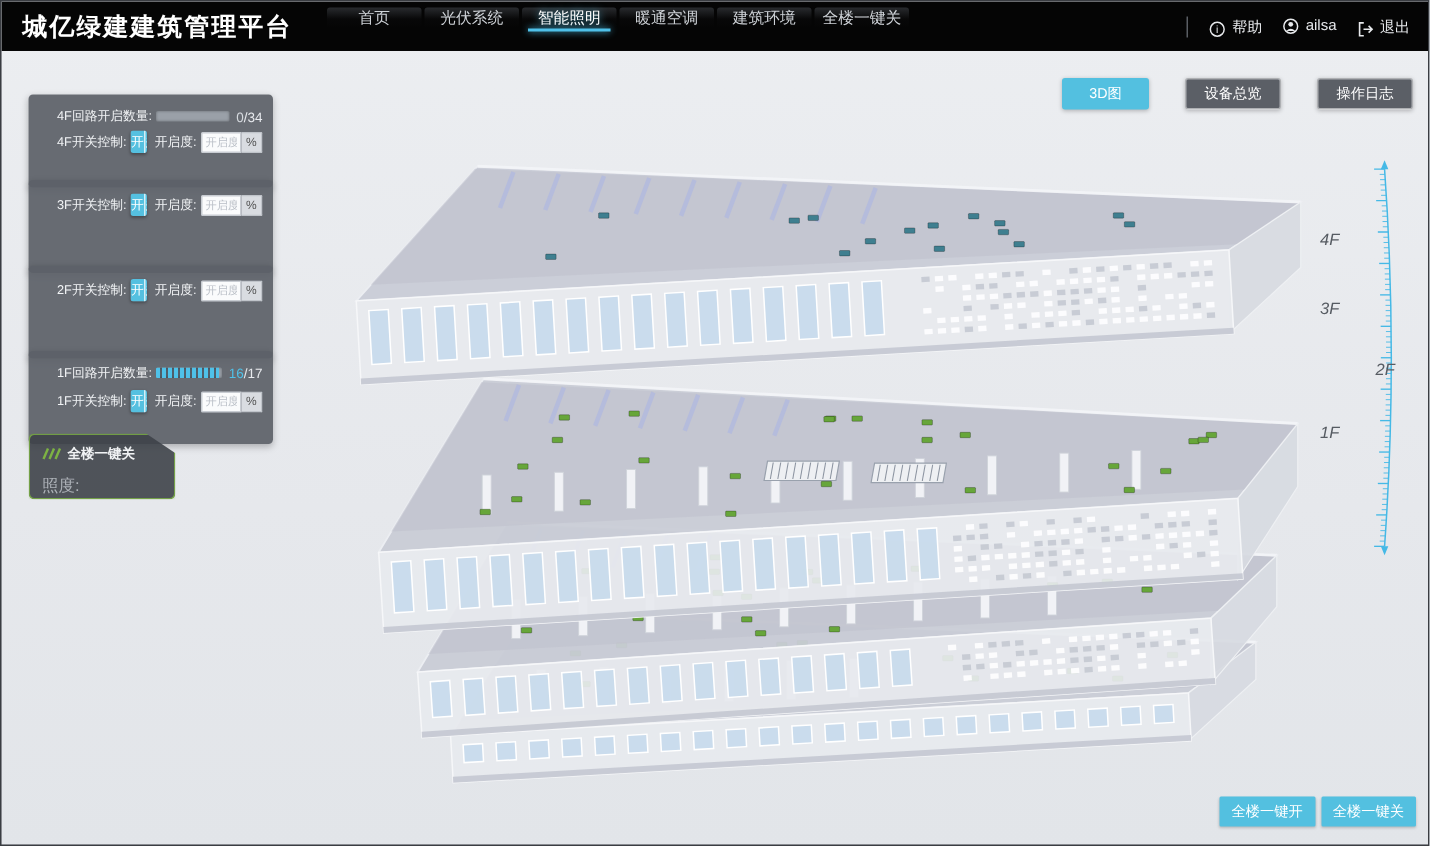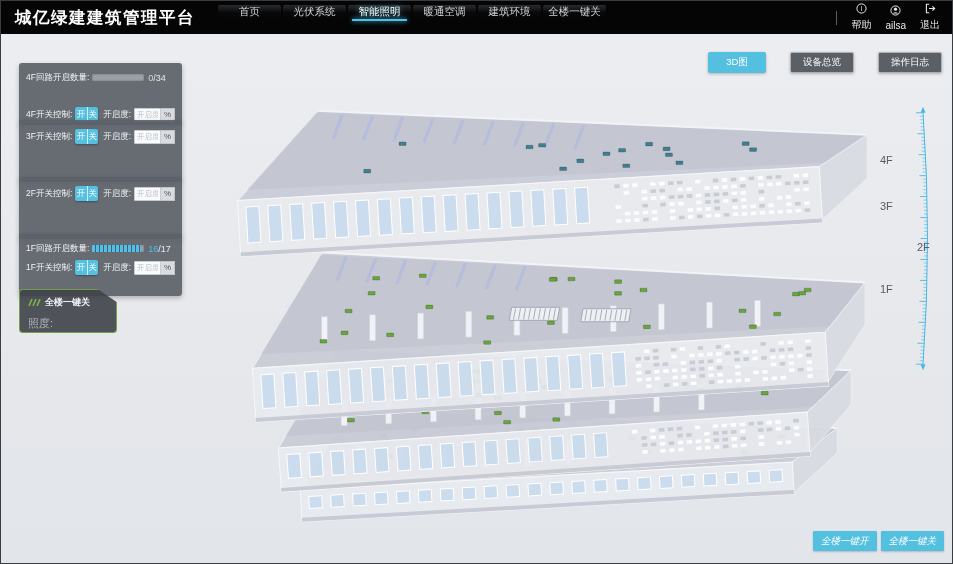--- a/index.html
+++ b/index.html
@@ -8,25 +8,25 @@
 
   
   .header { position:absolute; top:0; left:0; right:0; height:33px; background:#050505; display:flex; align-items:center; z-index:30; }
   .brand { color:#fff; font-size:16.5px; font-weight:bold; letter-spacing:1.5px; padding:0 14px; white-space:nowrap; }
   .nav { display:flex; align-items:flex-start; height:100%; margin-left:8px; }
   .nav-item { position:relative; color:#cfd3d8; font-size:10.5px; padding:0 4px; width:63px; display:flex; align-items:center; justify-content:center; cursor:pointer; background:linear-gradient(180deg, rgba(70,74,80,.55) 0%, rgba(20,20,22,.2) 55%, rgba(0,0,0,0) 100%); margin:4px 1px; border-radius:2px; }
   .nav-item.active { color:#ffffff; text-shadow:0 0 6px rgba(90,200,235,.9); }
   .nav-item.active::after { content:""; position:absolute; left:4px; right:4px; bottom:-2px; height:2px; background:#4fc1e9; box-shadow:0 0 5px #4fc1e9; }
   .header-right { margin-left:auto; display:flex; align-items:center; gap:14px; padding-right:12px; color:#e7e9ec; font-size:10px; }
   .hdr-divider { width:1px; height:14px; background:#5a5e64; }
-  .hdr-item { display:flex; align-items:center; gap:4px; cursor:pointer;flex-direction:column; }
+  .hdr-item { display:flex; align-items:flex-end; gap:4px; cursor:pointer; }
   .hdr-item svg { display:block; }
 
   
-  .panel { position:absolute; left:18px; width:163px; height:62px; background:rgba(92,97,104,.93); border-radius:3px; box-shadow:0 2px 5px rgba(0,0,0,.25); padding:6px 7px 5px 7px; z-index:20; }
+  .panel { position:absolute; left:18px; width:163px; height:62px; background:rgba(92,97,104,.93); border-radius:3px; box-shadow:0 2px 5px rgba(0,0,0,.25); padding:6px 7px 5px 19px; z-index:20; }
   .p-row { display:flex; align-items:center; height:17px; }
   .p-lbl { color:#f2f4f6; font-size:8.5px; white-space:nowrap; margin-right:3px; }
   .p-bar { position:relative; width:52px; height:7px; background:#9aa0a8; border-radius:1px; overflow:hidden; margin-right:4px; box-shadow:inset 0 0 2px rgba(0,0,0,.35); }
   .p-bar-fill { position:absolute; left:0; top:0; bottom:0; background:repeating-linear-gradient(90deg,#4fc1e9 0px,#4fc1e9 3px,rgba(20,40,55,.55) 3px,rgba(20,40,55,.55) 4px); }
   .p-val { font-size:9px; color:#e8eaee; white-space:nowrap; }
   .p-val .num-on { color:#4fc1e9; }
   .p-val .num-zero { color:#d5d9de; }
   .switch-group { display:flex; margin-right:5px; border-radius:2px; overflow:hidden; box-shadow:0 1px 2px rgba(0,0,0,.3); }
   .switch-btn { width:18px; height:15px; background:#55c0e0; color:#fff; font-size:8.5px; border:none; cursor:pointer; display:flex; align-items:center; justify-content:center; }
   .switch-btn + .switch-btn { border-left:1px solid rgba(255,255,255,.75); }
@@ -40,31 +40,31 @@
   .outdoor-title { display:flex; align-items:center; gap:4px; color:#f0f2f4; font-size:9px; font-weight:bold; }
   .outdoor-row { margin-top:7px; display:flex; align-items:baseline; gap:4px; font-size:11px; color:#aeb3b9;flex-direction:column; }
   .outdoor-row .v { color:#d7dade; }
 
   
   .view-btns { position:absolute; top:51px; right:10px; display:flex; gap:24px; z-index:25; }
   .view-btn { min-width:58px; height:21px; padding:0 12px; font-size:9.5px; color:#fff; display:flex; align-items:center; justify-content:center; cursor:pointer; border-radius:2px; background:rgba(78,83,90,.92); border:1px solid rgba(255,255,255,.5); box-shadow:0 1px 3px rgba(0,0,0,.25); }
   .view-btn.active { background:#53c0e0; border-color:#53c0e0; }
 
   
-  .scale-label { position:absolute; left:879px; width:26px; text-align:left; color:#565b62; font-size:11px; z-index:15; }
+  .scale-label { position:absolute; left:879px; width:26px; text-align:left; color:#565b62; font-size:11px; z-index:15;font-style:italic; }
 
   
   .legend { position:absolute; left:440px; bottom:16px; height:22px; background:rgba(130,135,142,.55); border-radius:2px; display:flex; align-items:center; gap:20px; padding:0 14px; z-index:25; }
   .legend-item { display:flex; align-items:center; gap:5px; }
   .legend-swatch { width:7px; height:7px; }
   .legend-label { color:#fff; font-size:9px; }
 
   
   .bulk-btns { position:absolute; right:8px; bottom:12px; display:flex; gap:4px; z-index:25; }
-  .bulk-btn { height:20px; padding:0 8px; background:#53c0e0; color:#fff; font-size:9.5px; border:none; cursor:pointer; display:flex; align-items:center; border-radius:1px; box-shadow:0 1px 2px rgba(0,0,0,.2);font-style:italic; }
+  .bulk-btn { height:20px; padding:0 8px; background:#53c0e0; color:#fff; font-size:9.5px; border:none; cursor:pointer; display:flex; align-items:center; border-radius:1px; box-shadow:0 1px 2px rgba(0,0,0,.2); }
 
   .scene { position:absolute; inset:0; z-index:5; }
 </style>
 </head>
 <body>
 
 <div class="app">
 
   <svg class="scene" viewBox="0 0 953 564" xmlns="http://www.w3.org/2000/svg">
     <g id="building">
@@ -680,21 +680,21 @@
 
   <div id="panels">
       <div class="panel" style="top: 62px;">
         <div class="p-row">
           <span class="p-lbl">4F回路开启数量:</span>
           <span class="p-bar">
             <span class="p-bar-fill" style="width:0%"></span>
           </span>
           <span class="p-val"><span class="num-zero">0</span><span class="den">/34</span></span>
         </div>
-        <div class="p-row" style="margin-top:20px">
+        <div class="p-row" style="margin-top:0">
           <span class="p-lbl">4F开关控制:</span>
           <span class="switch-group">
             <button class="switch-btn on">开</button>
             <button class="switch-btn off">关</button>
           </span>
           <span class="p-lbl">开启度:</span>
           <span class="dim-wrap">
             <input class="dim-input" placeholder="开启度" style="">
             <button class="pct-btn">%</button>
           </span>

